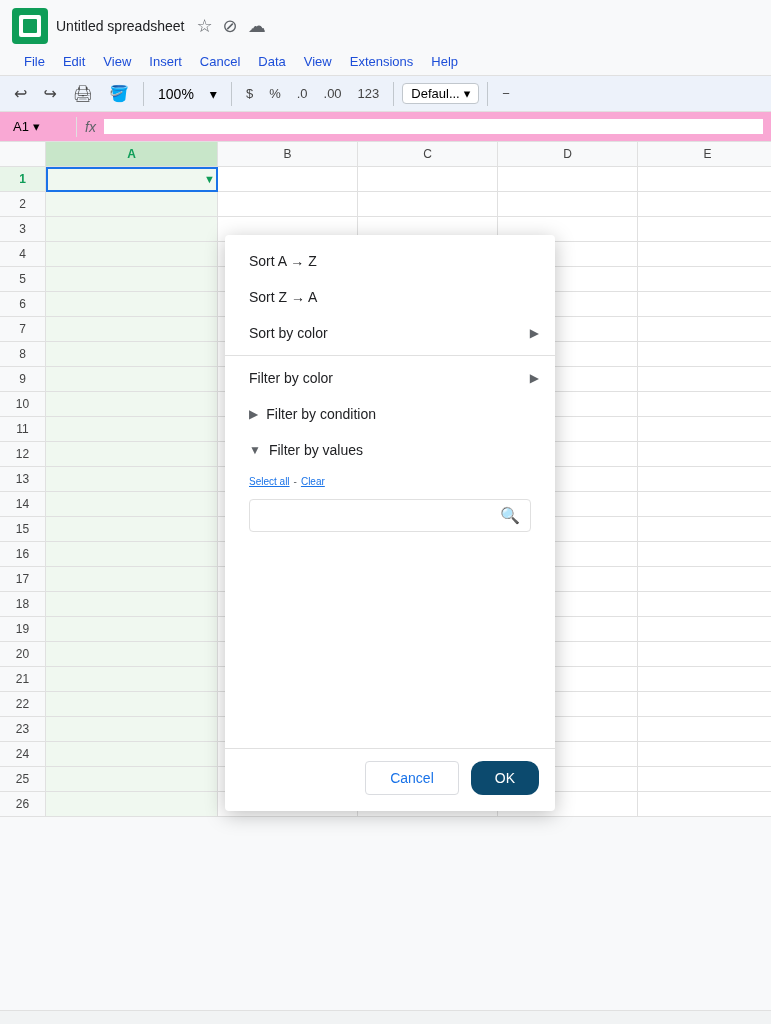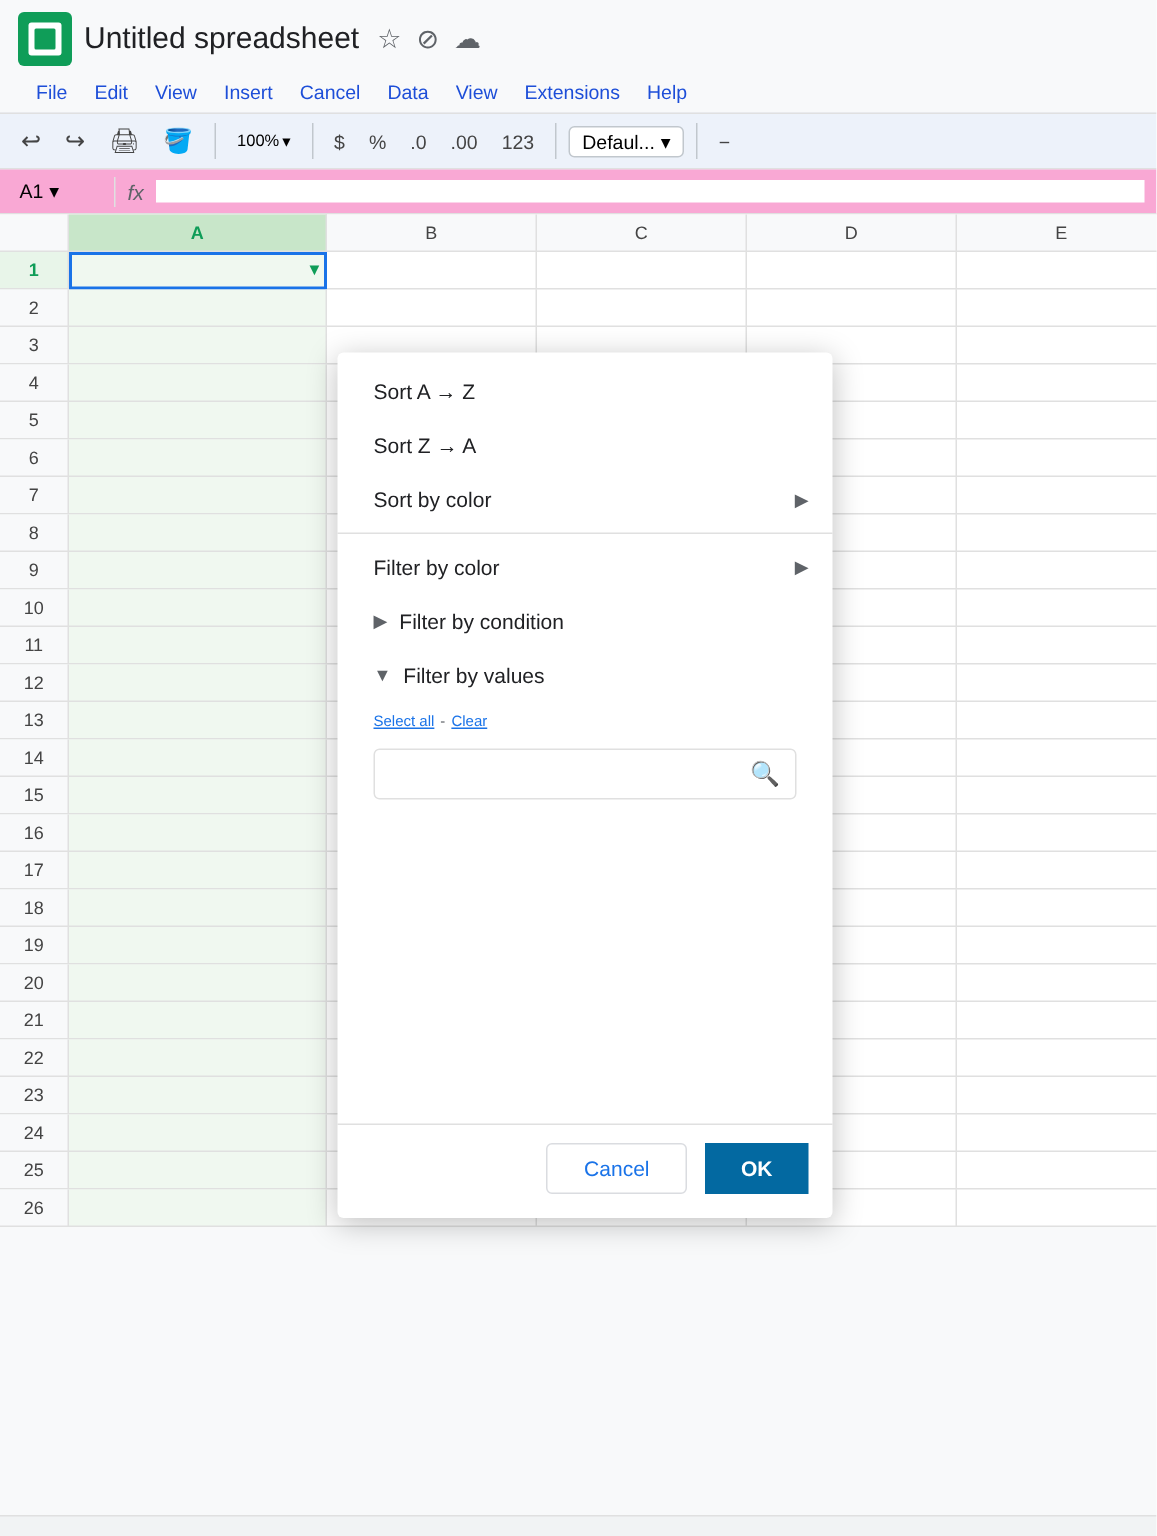--- a/index.html
+++ b/index.html
@@ -38,21 +38,21 @@
       position: relative;
     }
     .app-icon-inner::before {
       content: '';
       position: absolute;
       top: 4px; left: 4px; right: 4px; bottom: 4px;
       background: #0f9d58;
       border-radius: 1px;
     }
     .title-text {
-      font-size: 20px;
+      font-size: 14px;
       color: #202124;
       font-weight: 400;
     }
     .title-icons {
       display: flex;
       gap: 10px;
       align-items: center;
       margin-left: 4px;
     }
     .title-icon {
@@ -102,22 +102,22 @@
       height: 24px;
       background: #c1c7cd;
       margin: 0 4px;
     }
     .zoom-selector {
       display: flex;
       align-items: center;
       padding: 2px 6px;
       border-radius: 4px;
       cursor: pointer;
-      font-size: 11px;
-      gap: 2px;
+      font-size: 14px;
+      gap: 16px;
     }
     .toolbar-symbol {
       font-size: 13px;
       padding: 2px 6px;
       color: #444;
       cursor: pointer;
     }
     .font-selector {
       display: flex;
       align-items: center;
@@ -342,26 +342,26 @@
       border: 1px solid #dadce0;
       border-radius: 4px;
       background: white;
       cursor: pointer;
       font-size: 14px;
       color: #1a73e8;
     }
     .btn-ok {
       padding: 8px 24px;
       border: none;
-      border-radius: 0;
-      background: #0369a1;
+      border-radius: 12px;
+      background: #0c4a6e;
       cursor: pointer;
       font-size: 14px;
       color: white;
-      font-weight: 700;
+      font-weight: 400;
     }
 
     
     .bottom-bar {
       position: absolute;
       bottom: 0;
       left: 0;
       right: 0;
       height: 14px;
       background: #f1f3f4;

